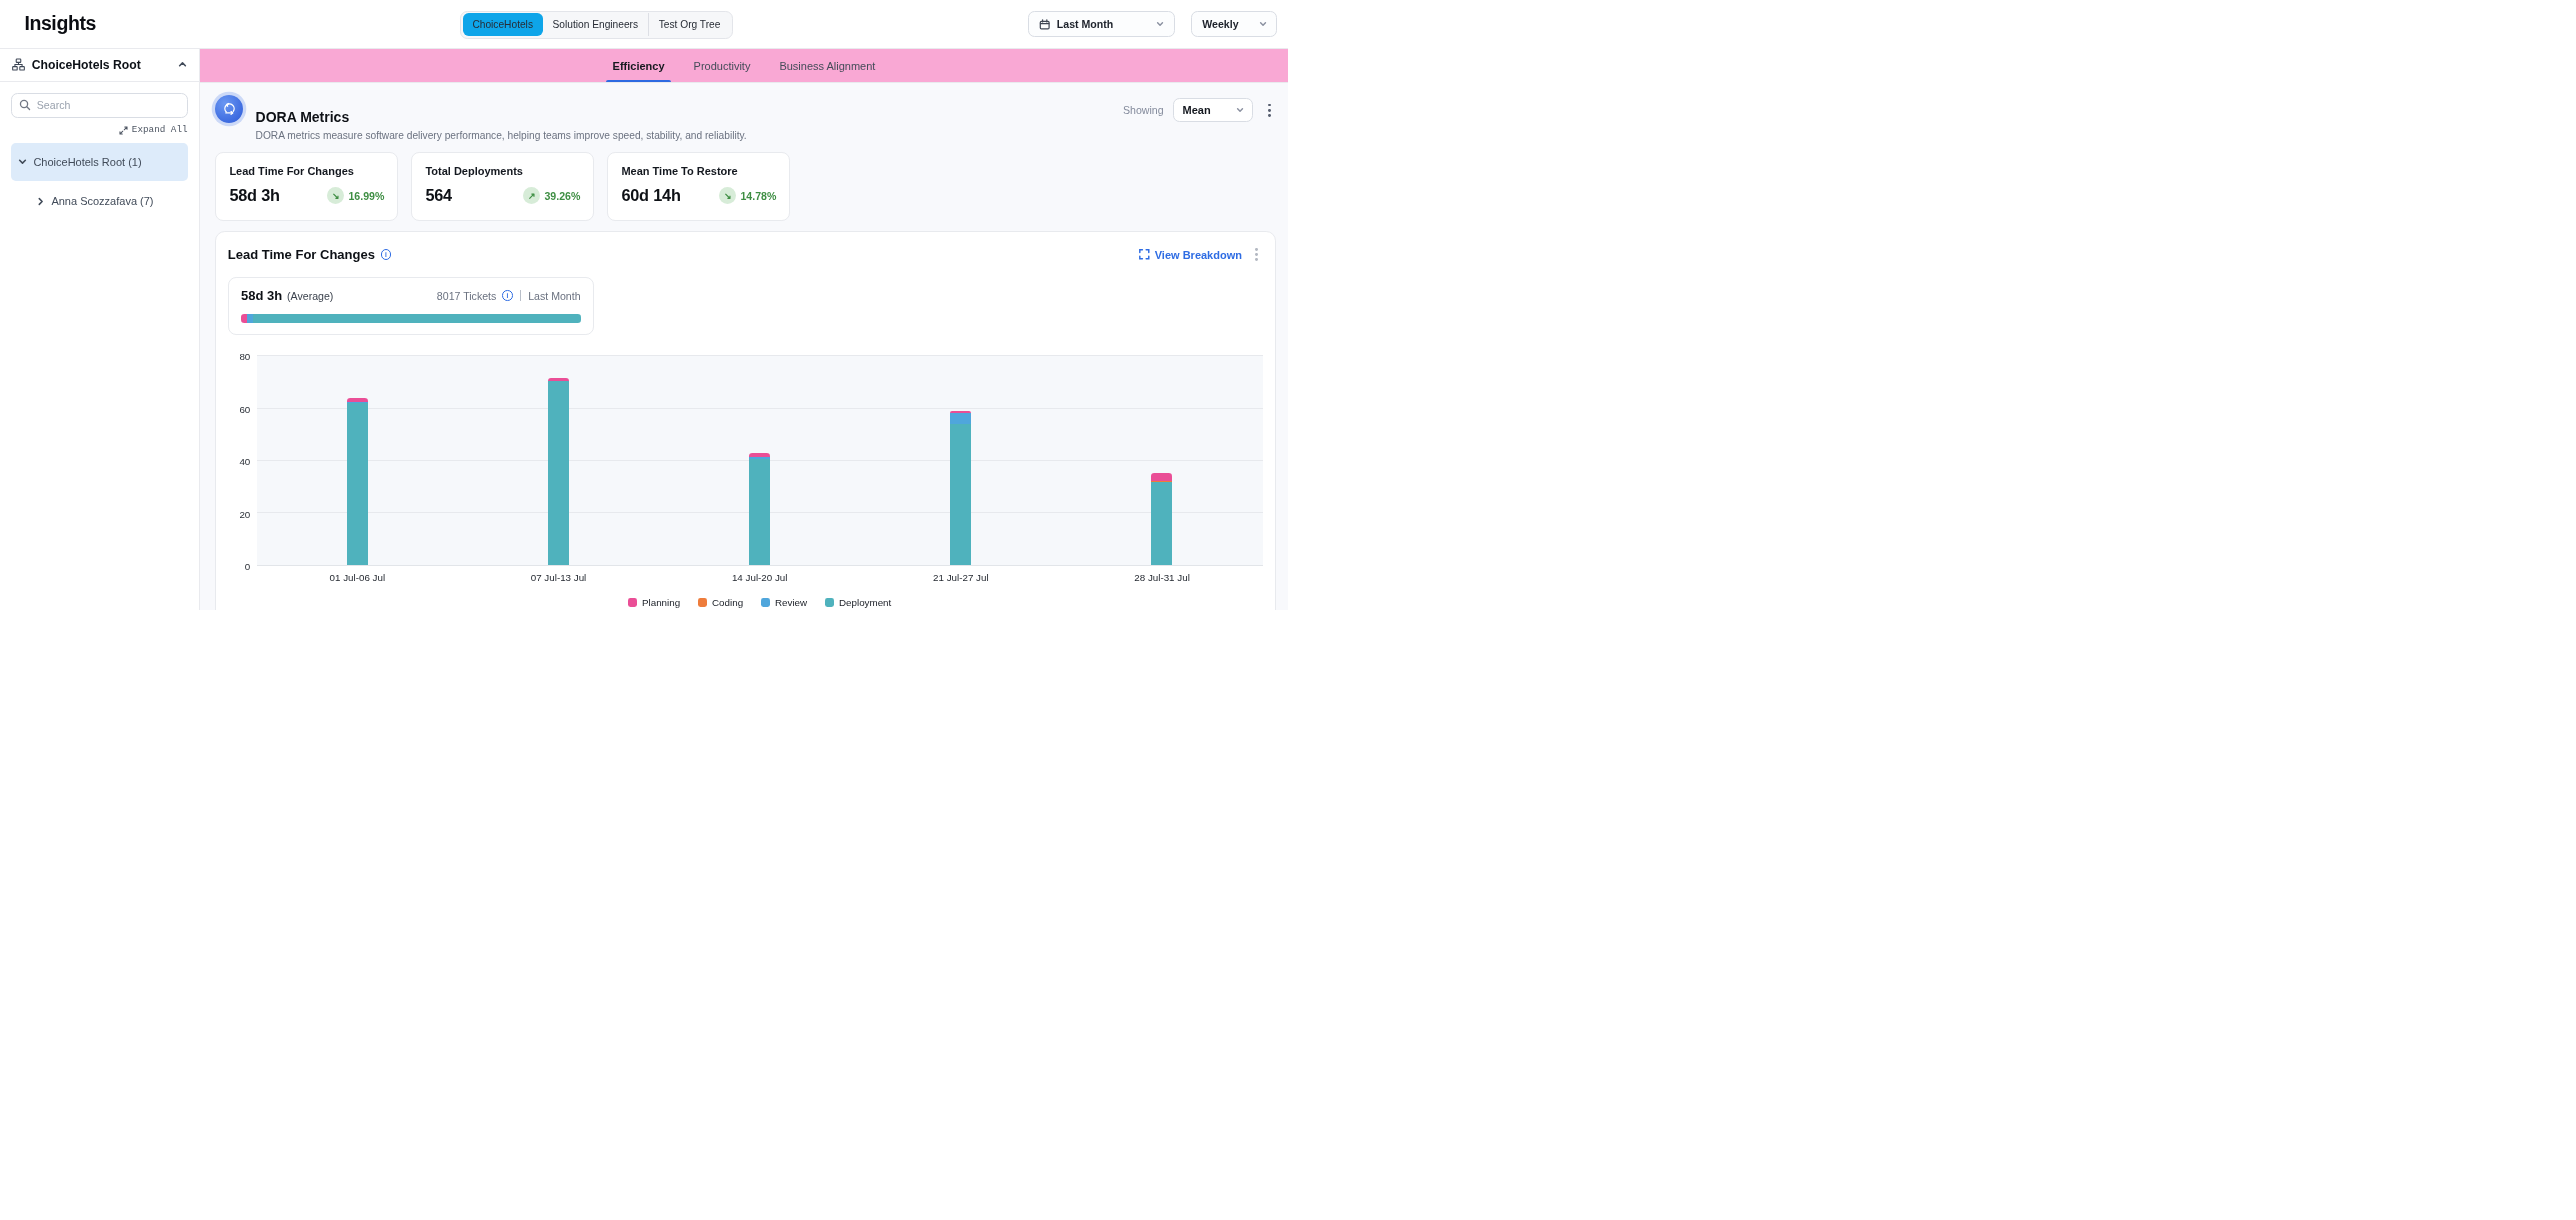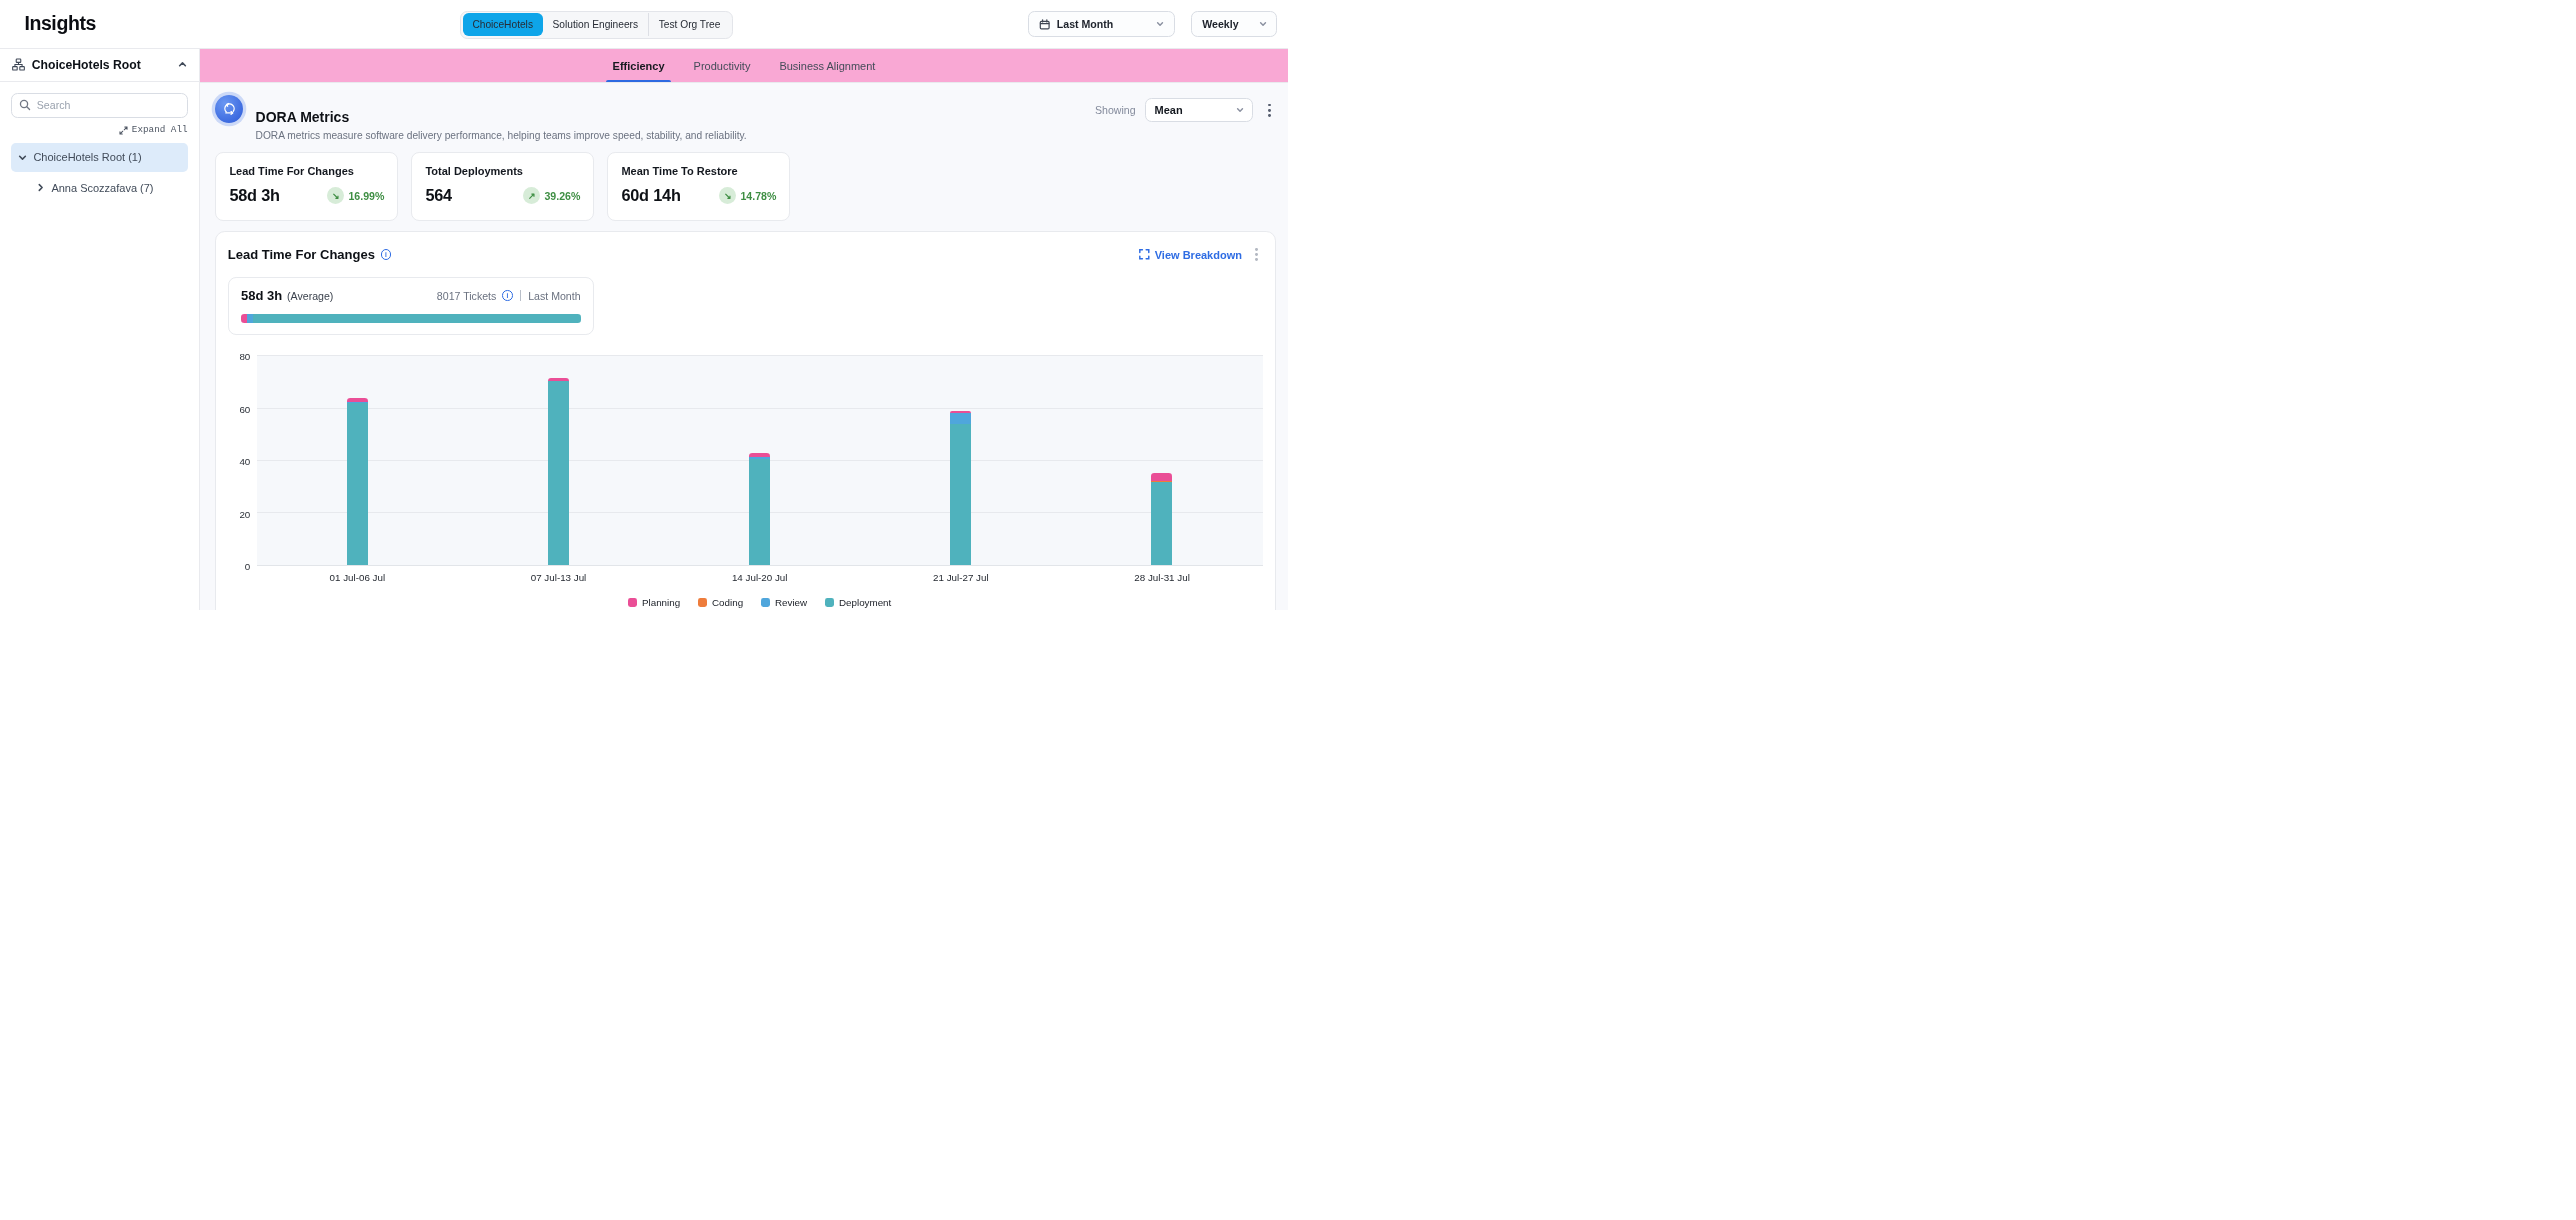--- a/index.html
+++ b/index.html
@@ -36,21 +36,21 @@
   .sb-head .sb-title { flex:1; font-size:12.2px; font-weight:700; color:#0d1117; }
   .icon-btn { background:none; border:none; cursor:pointer; display:flex; align-items:center; }
   .search-wrap { margin:11.4px 11.4px 0 11.4px; position:relative; }
   .search-wrap input { width:100%; height:25px; border:0.8px solid #d9dde4; border-radius:6.5px; padding:0 8.1px 0 24.4px;
     font-size:10.6px; color:#333; font-family:inherit; background:#fff; }
   .search-wrap input::placeholder { color:#9aa2ae; }
   .search-wrap svg { position:absolute; left:7.3px; top:6.5px; }
   .expand-row { margin:6.5px 11.4px 0 11.4px; display:flex; justify-content:flex-end; }
   .expand-link { display:flex; align-items:flex-end; gap:4px; font-size:9.3px; color:#4d5562; background:none; border:none; cursor:pointer; font-family:Liberation Mono, monospace; }
   .tree { margin:7.3px 11.4px 0 11.4px; }
-  .tree-item { display:flex; align-items:center; gap:6.5px; height:29px; border-radius:4.9px; padding:0 6.5px;
+  .tree-item { display:flex; align-items:center; gap:6.5px; height:38px; border-radius:4.9px; padding:0 6.5px;
     font-size:11px; color:#414b59; cursor:pointer; }
   .tree-item.selected { background:#ddebfa; }
   .tree-item.child { margin-left:18px; margin-top:1.6px; }
   .tw { width:9px; height:9px; flex:0 0 auto; }
   .tw polyline { fill:none; stroke:#414b59; stroke-width:1.9; stroke-linecap:round; stroke-linejoin:round; }
 
   
   .tabbar { height:34px; border-bottom:0.8px solid #e9eaee; display:flex; justify-content:center; align-items:stretch; gap:29px; background:#f9a8d4; }
   .vtab { position:relative; display:flex; align-items:center; font-size:11px; color:#444c59; font-weight:500; background:none; border:none; cursor:pointer; font-family:inherit; }
   .vtab.active { color:#16191f; font-weight:700; }
@@ -61,21 +61,21 @@
 
   .dora-row { display:flex; align-items:flex-start; }
   .dora-icon { width:28px; height:28px; border-radius:50%; margin-top:1.6px;
     background:radial-gradient(circle at 35% 30%, #6a97f2, #2b59d8); box-shadow:0 0 0 3.3px #ccd9f7; }
   .dora-icon { display:flex; align-items:center; justify-content:center; }
   .dora-texts { margin-left:12.2px; flex:1; }
   .dora-title { font-size:14px; font-weight:700; color:#0e1116; margin-top:15px; }
   .dora-desc { font-size:10.2px; color:#6b7280; margin-top:5.7px; }
   .dora-controls { display:flex; align-items:center; gap:9.8px; margin-top:4.9px; }
   .showing-label { font-size:10.6px; color:#848b9c; }
-  .mean-select { width:108px; height:23.6px; display:flex; align-items:center; padding:0 8.1px; gap:4.9px;
+  .mean-select { width:80px; height:23.6px; display:flex; align-items:center; padding:0 8.1px; gap:4.9px;
     border:0.8px solid #d9dde4; border-radius:6.5px; background:#fff; font-size:11px; font-weight:600; color:#14181f; cursor:pointer; }
   .mean-select .grow { flex:1; }
   .kebab { display:flex; flex-direction:column; gap:2.4px; padding:3.3px 4.9px; background:none; border:none; cursor:pointer; }
   .kebab i { width:2.8px; height:2.8px; border-radius:50%; background:#565d6e; }
   .kebab.light i { background:#b3b8c2; }
 
   
   .menu { position:absolute; left:1161px; top:73px; width:104px; background:#fff; border-radius:8.1px;
     box-shadow:0 8.1px 23px rgba(25,30,50,.16), 0 1.6px 4.9px rgba(25,30,50,.08); padding:4.1px; z-index:50; }
   .menu-item { display:flex; align-items:center; gap:6.5px; width:100%; padding:6.5px 6.5px; border:none; background:none;

